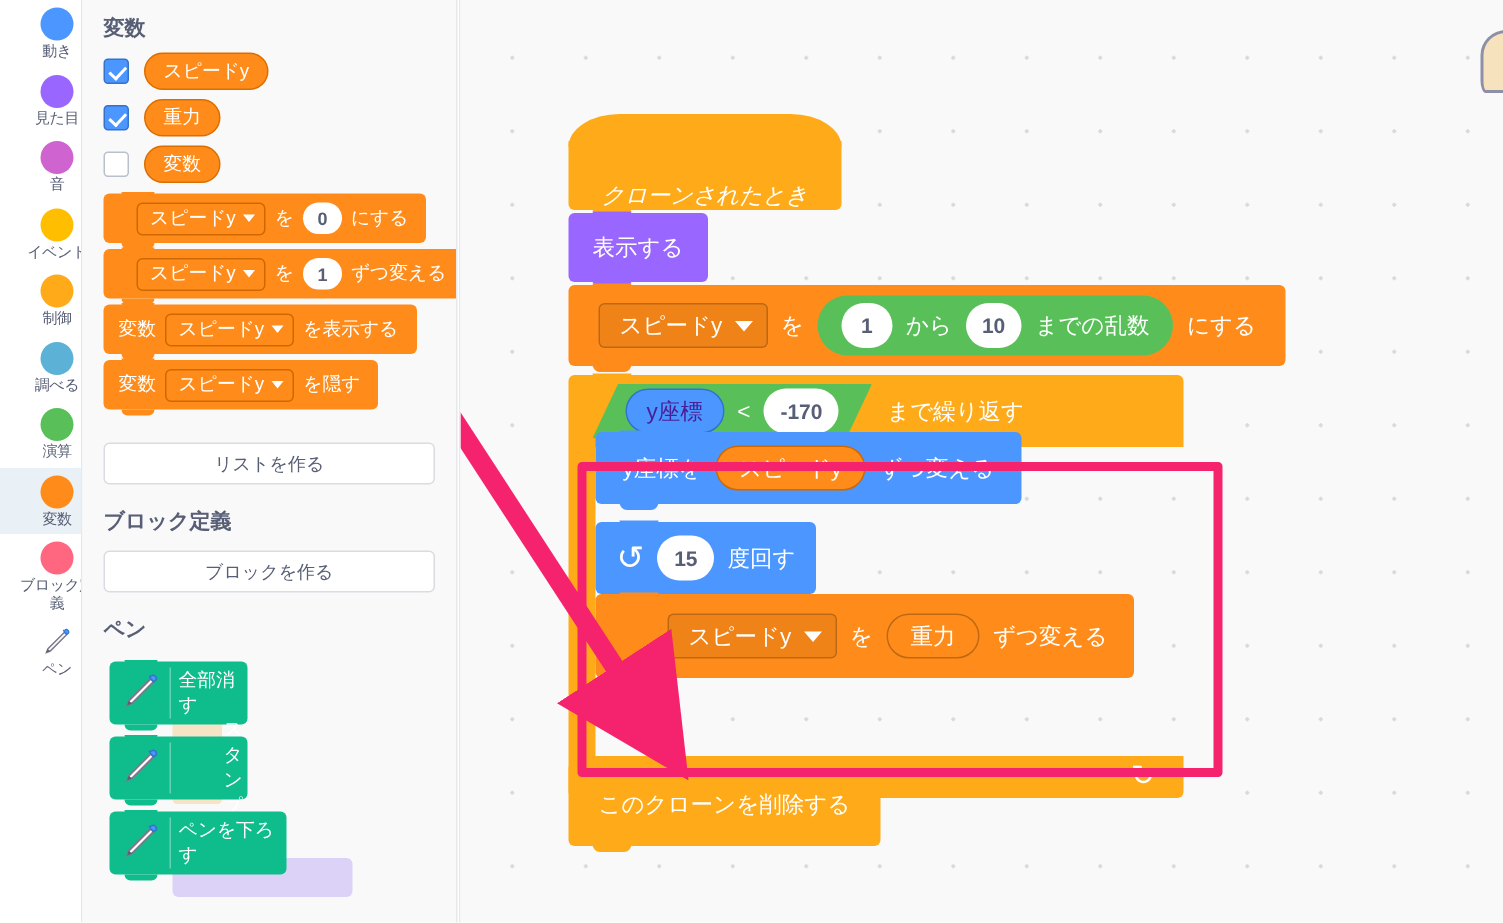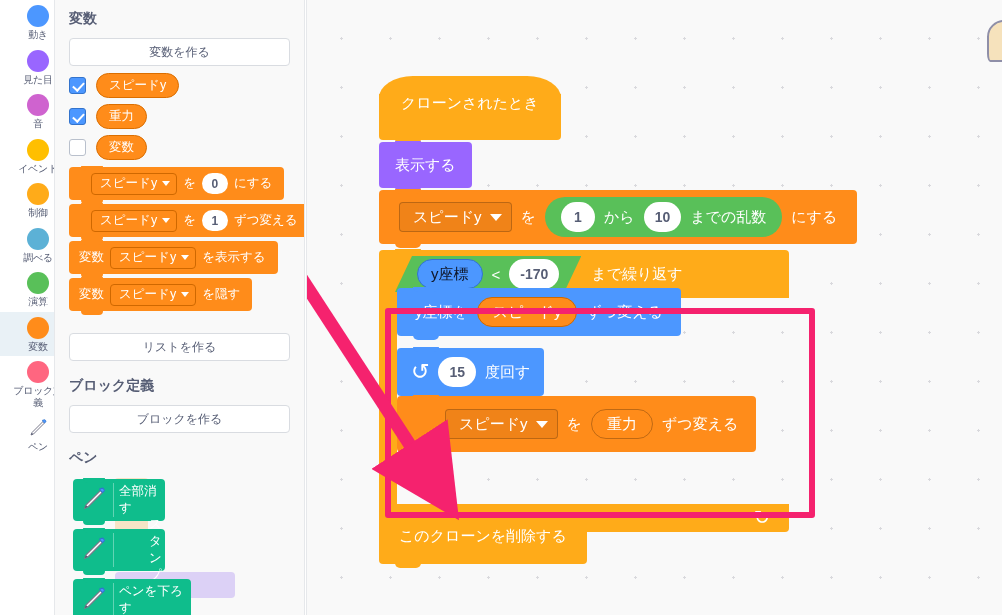--- a/index.html
+++ b/index.html
@@ -125,21 +125,21 @@
     background-image: radial-gradient(#d9d9dd 1.1px, transparent 1.2px);
     background-size: 49px 49px; background-position: 10px 14px;
     overflow: hidden;
   }
 
   .blk { position: absolute; color:#fff; font-size:15px; white-space:nowrap; cursor:pointer; }
 
   
   .hat {
     background:#ffab19; border-radius: 0 0 4px 4px;
-    padding: 0 22px; height: 46px; display:flex; align-items:flex-start;
+    padding: 0 22px; height: 46px; display:flex; align-items:flex-end;font-style:italic;
   }
   .hat::before {
     content:""; position:absolute; left:0; top:-18px; width:100%; height:22px;
     background:#ffab19; border-radius: 40px 40px 0 0 / 26px 26px 0 0;
   }
   .notch-bot::after {
     content:""; position:absolute; left:16px; bottom:-4px; width:26px; height:5px;
     background:inherit; border-radius:0 0 6px 6px;
   }
 
@@ -167,21 +167,21 @@
     min-width:34px; padding:0 11px; display:inline-flex; align-items:center;
     justify-content:center; font-size:14px; font-weight:bold;
   }
   .ws-varpill {
     background:#ff8c1a; border:1px solid #cf6800; color:#fff;
     border-radius:16px; height:30px; padding:0 15px;
     display:inline-flex; align-items:center; font-size:15px;
   }
   .ws-varpill.ghost { background:transparent; border:1px solid rgba(0,0,0,.25); }
   .ws-reporter-blue {
-    background:#4c97ff; border:1px solid #3373cc; color:#0f172a;
+    background:#4c97ff; border:1px solid #3373cc; color:#4c1d95;
     border-radius:16px; height:30px; padding:0 13px;
     display:inline-flex; align-items:center; font-size:15px;
   }
   .bool {
     background:#59c059; height:34px; display:inline-flex; align-items:center;
     gap:10px; padding:0 6px; position:relative; color:#fff; font-size:15px;
     clip-path: polygon(17px 0, 100% 0, calc(100% - 17px) 100%, 0 100%);
     padding-left: 22px; padding-right: 22px;
   }
 
@@ -270,21 +270,20 @@
           </svg>
         </span>
         <span class="cat-label">ペン</span>
       </div>
     </div>
 
   <div id="palette">
 
     <div class="pal-head">変数</div>
 
-    <div class="pal-btn">変数を作る</div>
 
     <div id="var-checks">
         <div class="var-row">
           <span class="chk on"></span>
           <span class="var-pill">スピードy</span>
         </div>
         <div class="var-row">
           <span class="chk on"></span>
           <span class="var-pill">重力</span>
         </div>

